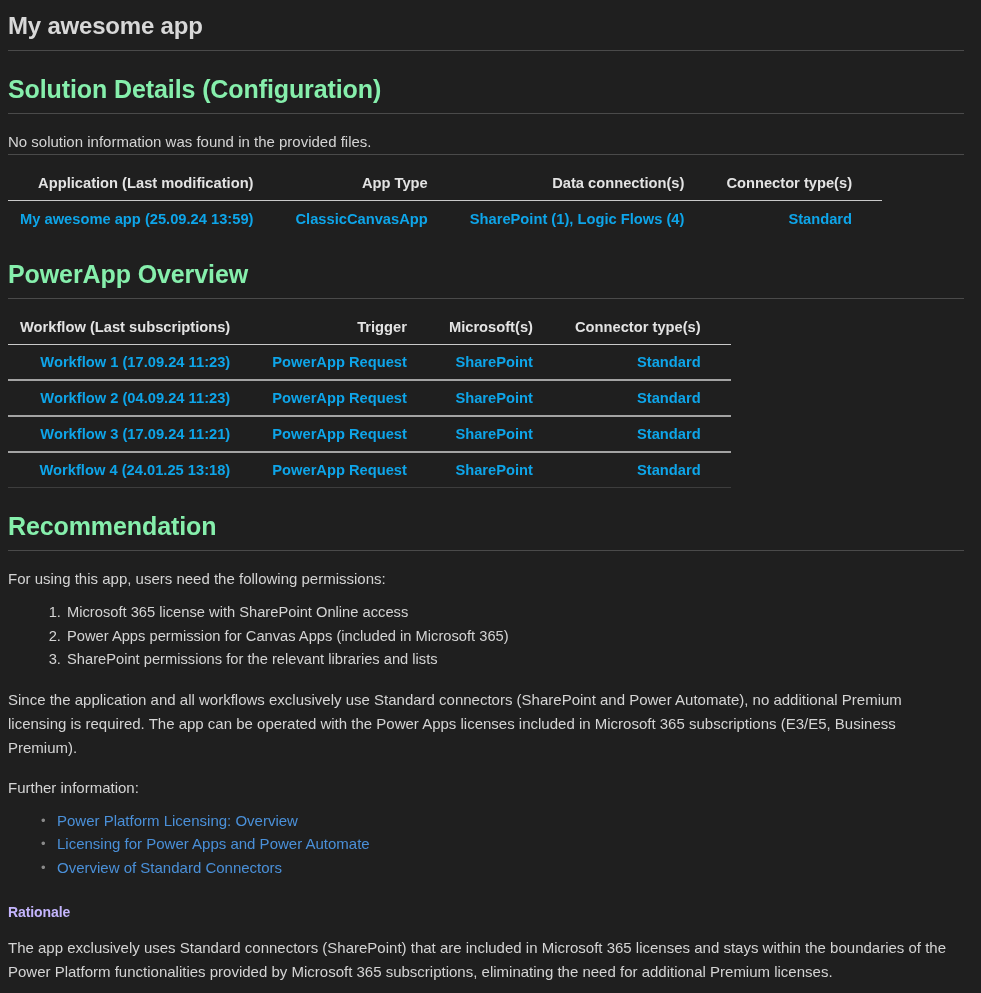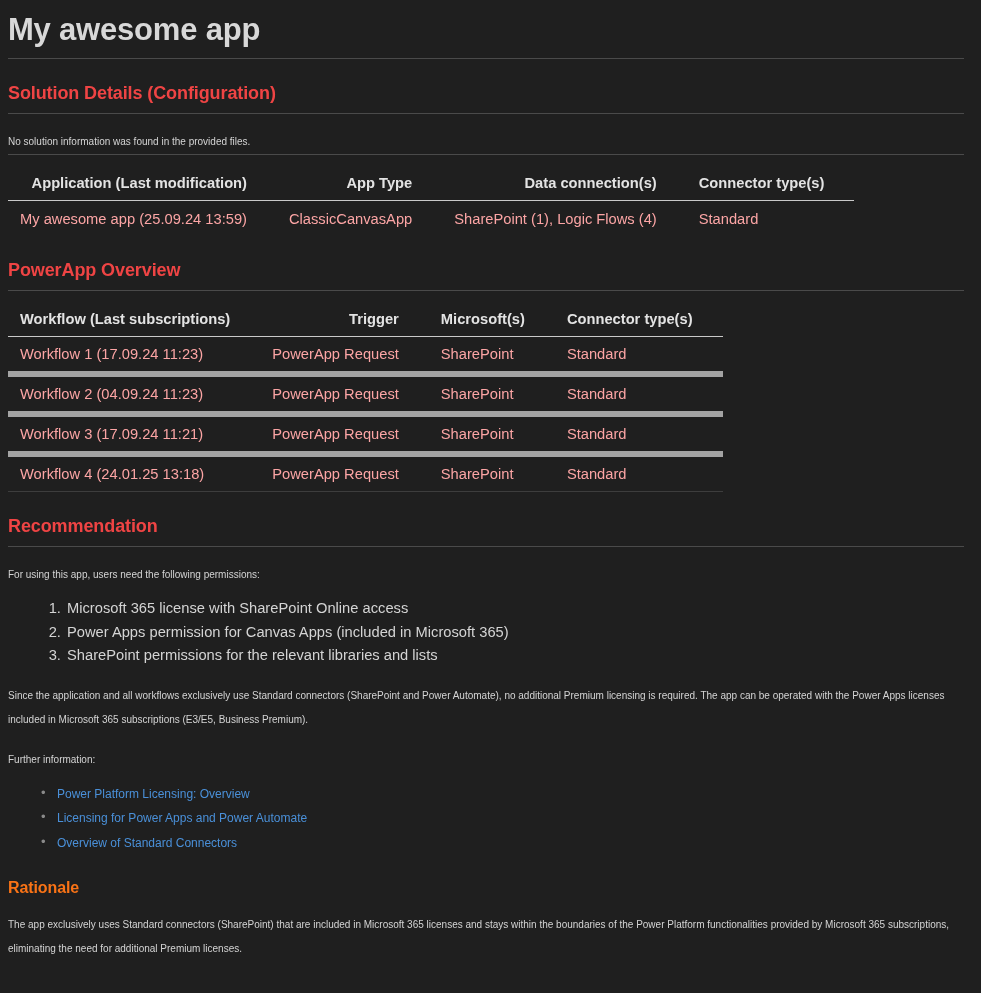--- a/index.html
+++ b/index.html
@@ -15,51 +15,51 @@
     -webkit-font-smoothing: antialiased;
   }
   .page {
     padding: 0 17px 0 8px;
     box-sizing: border-box;
     width: 981px;
   }
 
   
   h1.doc-title {
-    font-size: 31px;
+    font-size: 24px;
     font-weight: bold;
     color: #d8d8d8;
     margin: 0;
     padding: 12px 0 10px 0;
     letter-spacing: -0.2px;
   }
   .rule {
     height: 1px;
     background: #4a4a4a;
     margin: 0;
   }
   h2.section-title {
-    font-size: 18px;
-    font-weight: bold;
-    color: #ef4444;
+    font-size: 25px;
+    font-weight: bold;
+    color: #86efac;
     margin: 0;
     padding: 24px 0 9px 0;
     letter-spacing: -0.1px;
   }
   h3.subsection-title {
-    font-size: 16px;
-    font-weight: bold;
-    color: #f97316;
+    font-size: 14px;
+    font-weight: bold;
+    color: #c4b5fd;
     margin: 0;
     padding: 24px 0 0 0;
     letter-spacing: -0.1px;
   }
 
   p.body-text {
-    font-size: 10px;
+    font-size: 15px;
     line-height: 24px;
     color: #d4d4d4;
     margin: 0;
     padding: 16px 0 0 0;
   }
 
   
   table.data-table {
     border-collapse: collapse;
     margin: 16px 0 0 0;
@@ -67,27 +67,28 @@
   }
   table.data-table thead th {
     text-align: right;
     font-weight: bold;
     color: #e3e3e3;
     padding: 4px 30px 9px 12px;
     border-bottom: 1.6px solid #c9c9c9;
     white-space: nowrap;
   }
   table.data-table tbody td {
-    text-align: left;
-    color: #fca5a5;
+    text-align: right;
+    color: #0ea5e9;
     padding: 9px 30px 9px 12px;
     white-space: nowrap;
+    font-weight: bold;
   }
   table.wf-table tbody tr td {
-    border-bottom: 6px solid #a3a3a3;
+    border-bottom: 2px solid #a3a3a3;
   }
   table.wf-table tbody tr:last-child td {
     border-bottom: 1px solid #3d3d3d;
   }
   table.app-table tbody td {
     padding-top: 10px;
   }
 
   
   ol.ordered-list {
@@ -114,21 +115,21 @@
   ul.link-list li::before {
     content: "\2022";
     position: absolute;
     left: -16px;
     color: #8a8a8a;
     font-size: 13px;
   }
   a.doc-link {
     color: #4a90d9;
     text-decoration: none;
-    font-size: 12px;
+    font-size: 15px;
   }
 </style>
 </head>
 <body>
 
 <div class="page">
 
   <h1 class="doc-title">My awesome app</h1>
   <div class="rule"></div>
 

